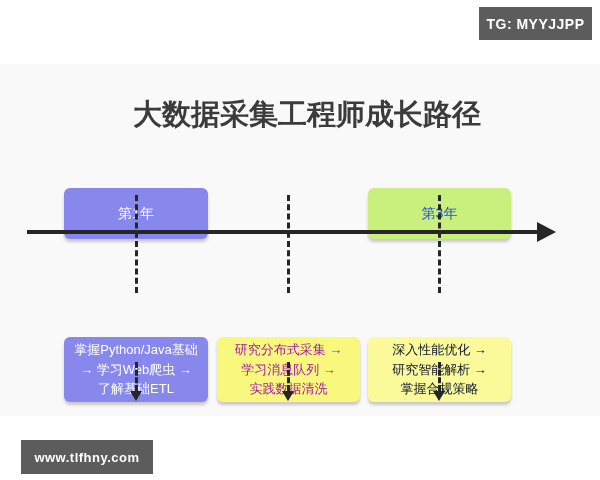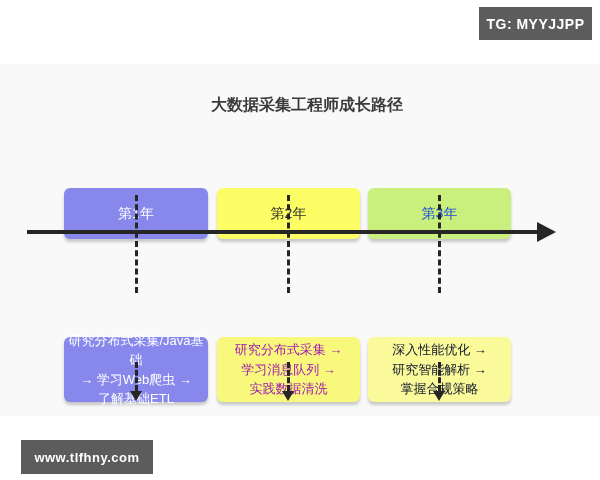--- a/index.html
+++ b/index.html
@@ -30,21 +30,21 @@
     background: #f9f9f9;
   }
 
   .title {
     position: absolute;
     left: 0; top: 95px;
     width: 566px;
     padding-left: 48px;
     box-sizing: border-box;
     text-align: center;
-    font-size: 16px;
+    font-size: 29px;
     font-weight: bold;
     color: #3b3b3b;
   }
 
   .box {
     position: absolute;
     border-radius: 6px;
     box-shadow: 0 3px 3px rgba(110,110,110,0.35);
     display: flex; align-items: center; justify-content: center;
     text-align: center;
@@ -100,31 +100,30 @@
 
 <div class="stage-canvas">
 
   <div class="badge badge-tg">TG: MYYJJPP</div>
 
   <div class="panel"></div>
 
   <div class="title">大数据采集工程师成长路径</div>
 
   <div class="box year-box x1" style="background: rgb(136, 136, 236); color: rgb(255, 255, 255);">第1年</div>
-  <div class="box year-box x2" style="background: rgb(253, 253, 101); color: rgb(46, 46, 46);">第2年</div>
   <div class="box year-box x3" style="background: rgb(201, 239, 124); color: #1d4ed8;">第3年</div>
 
   <div class="vdash vdash-upper c1"></div>
   <div class="vdash vdash-upper c2"></div>
   <div class="vdash vdash-upper c3"></div>
 
   <div class="axis-line"></div>
   <div class="axis-head"></div>
 
-  <div class="box task-box x1" style="background: rgb(136, 136, 236); color: rgb(255, 255, 255);">研究分布式采集/Java基础
+  <div class="box task-box x1" style="background: rgb(136, 136, 236); color: rgb(255, 255, 255);">掌握Python/Java基础
 → 学习Web爬虫 →
 了解基础ETL</div>
   <div class="box task-box x2" style="background: rgb(248, 248, 125); color: #a21caf;">研究分布式采集 →
 学习消息队列 →
 实践数据清洗</div>
   <div class="box task-box x3" style="background: rgb(250, 250, 155); color: #0f172a;">深入性能优化 →
 研究智能解析 →
 掌握合规策略</div>
 
   <div class="vdash vdash-lower c1"></div>

